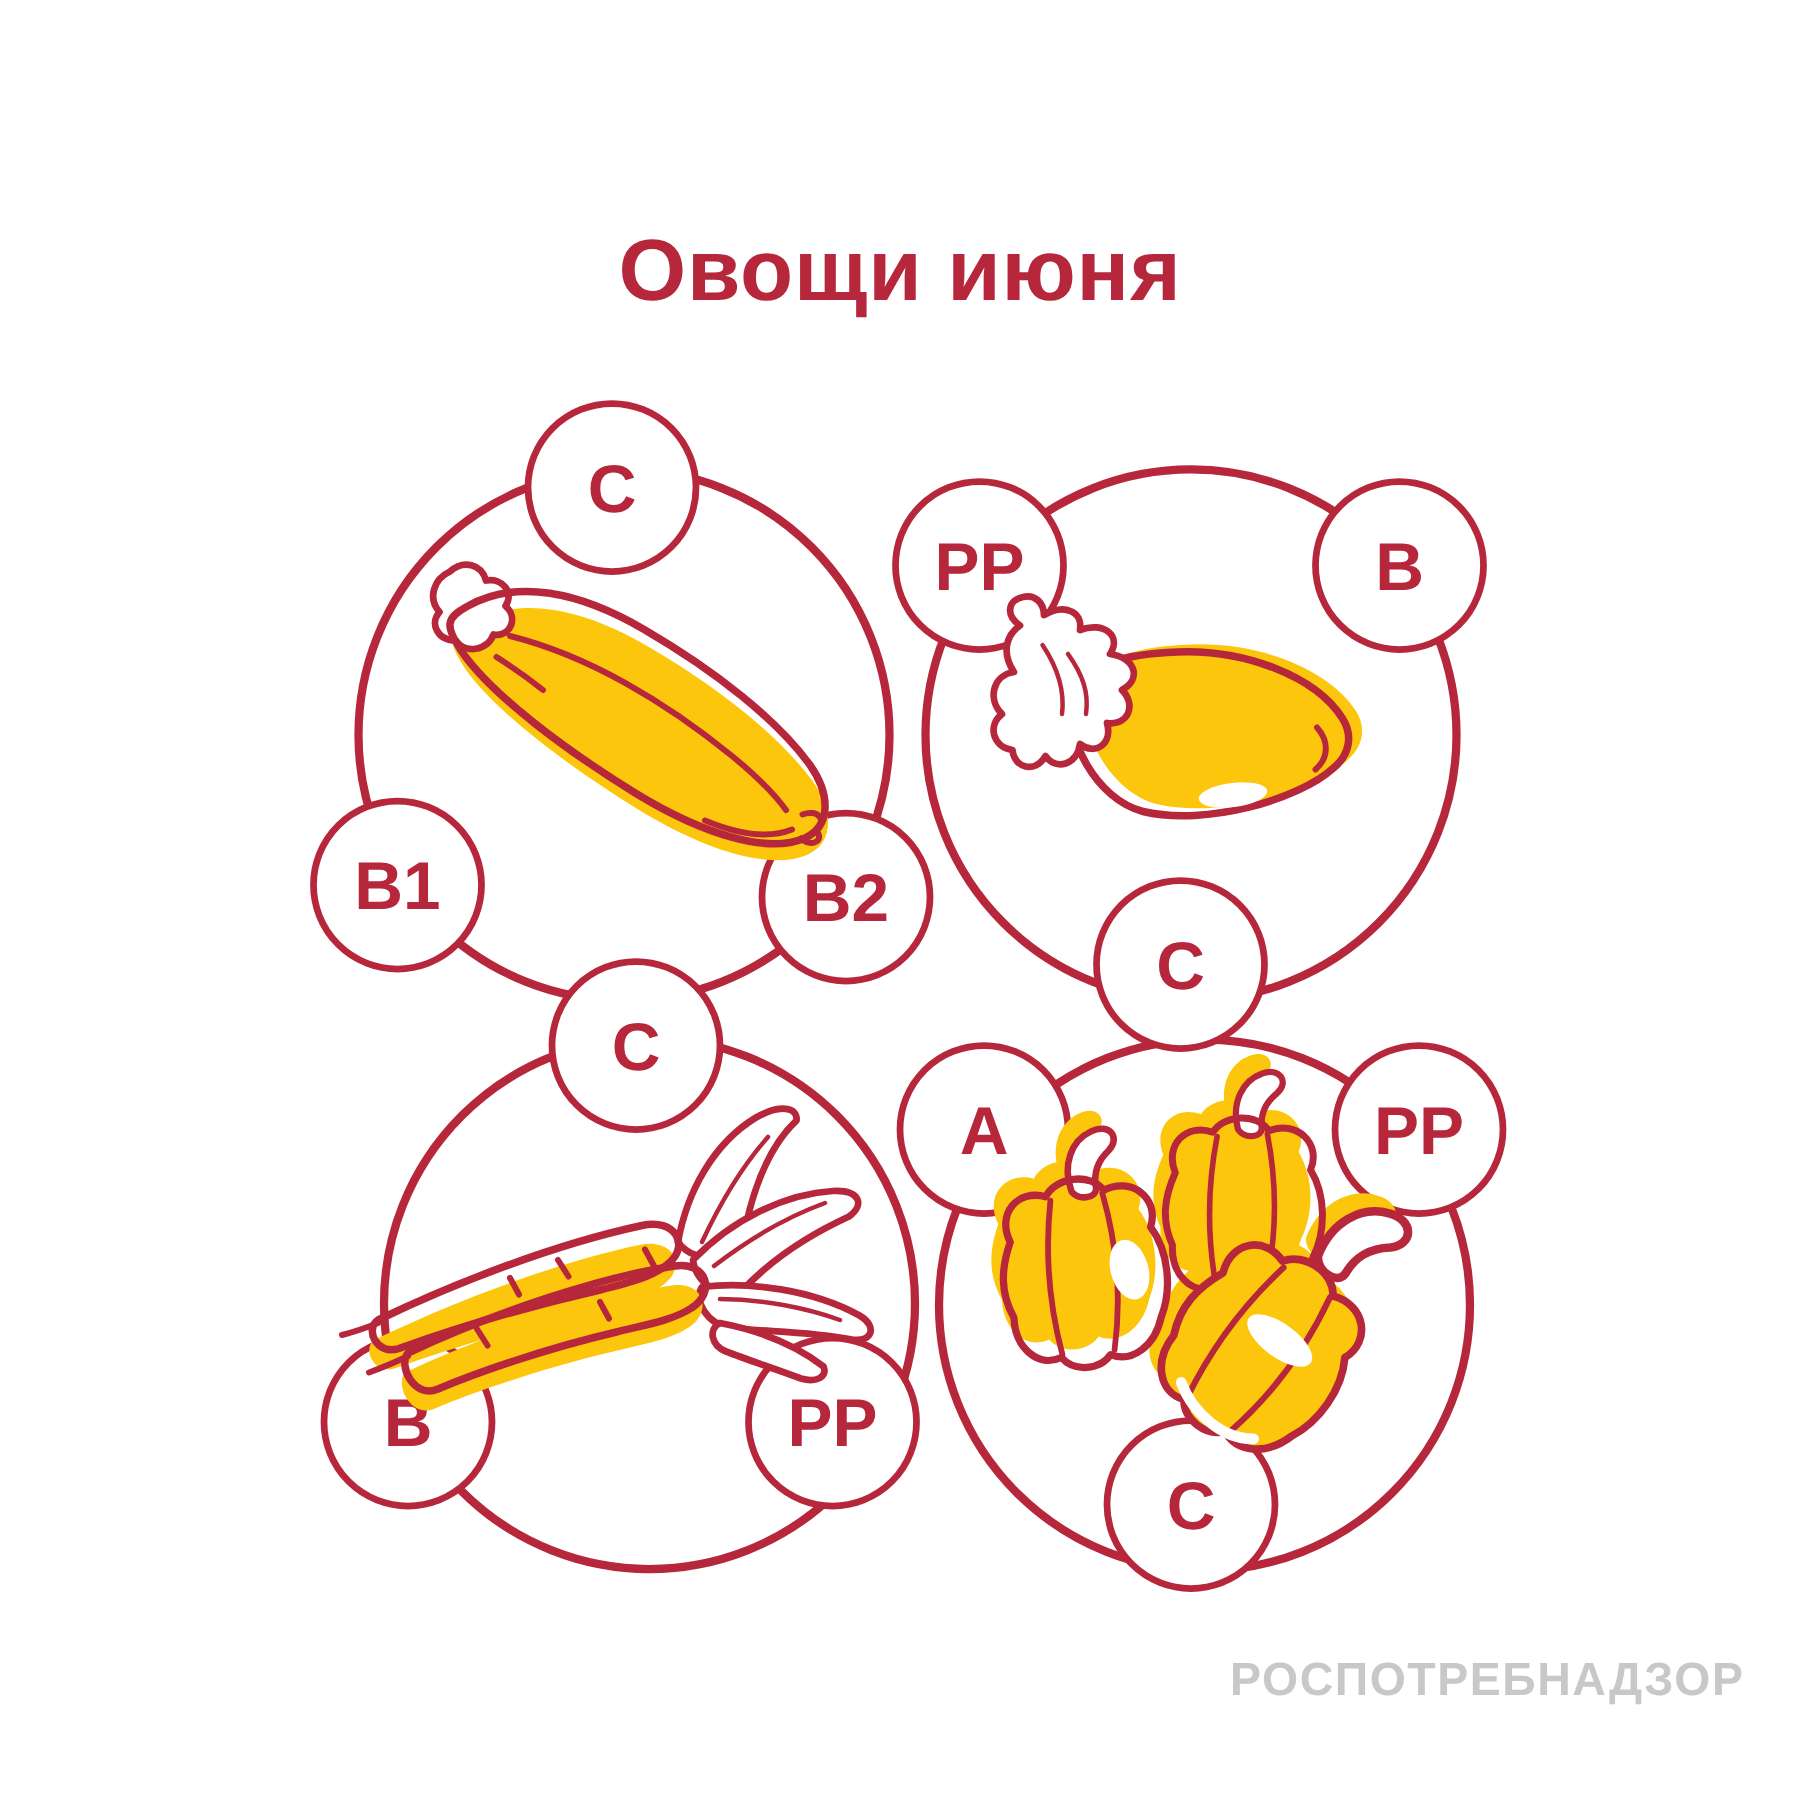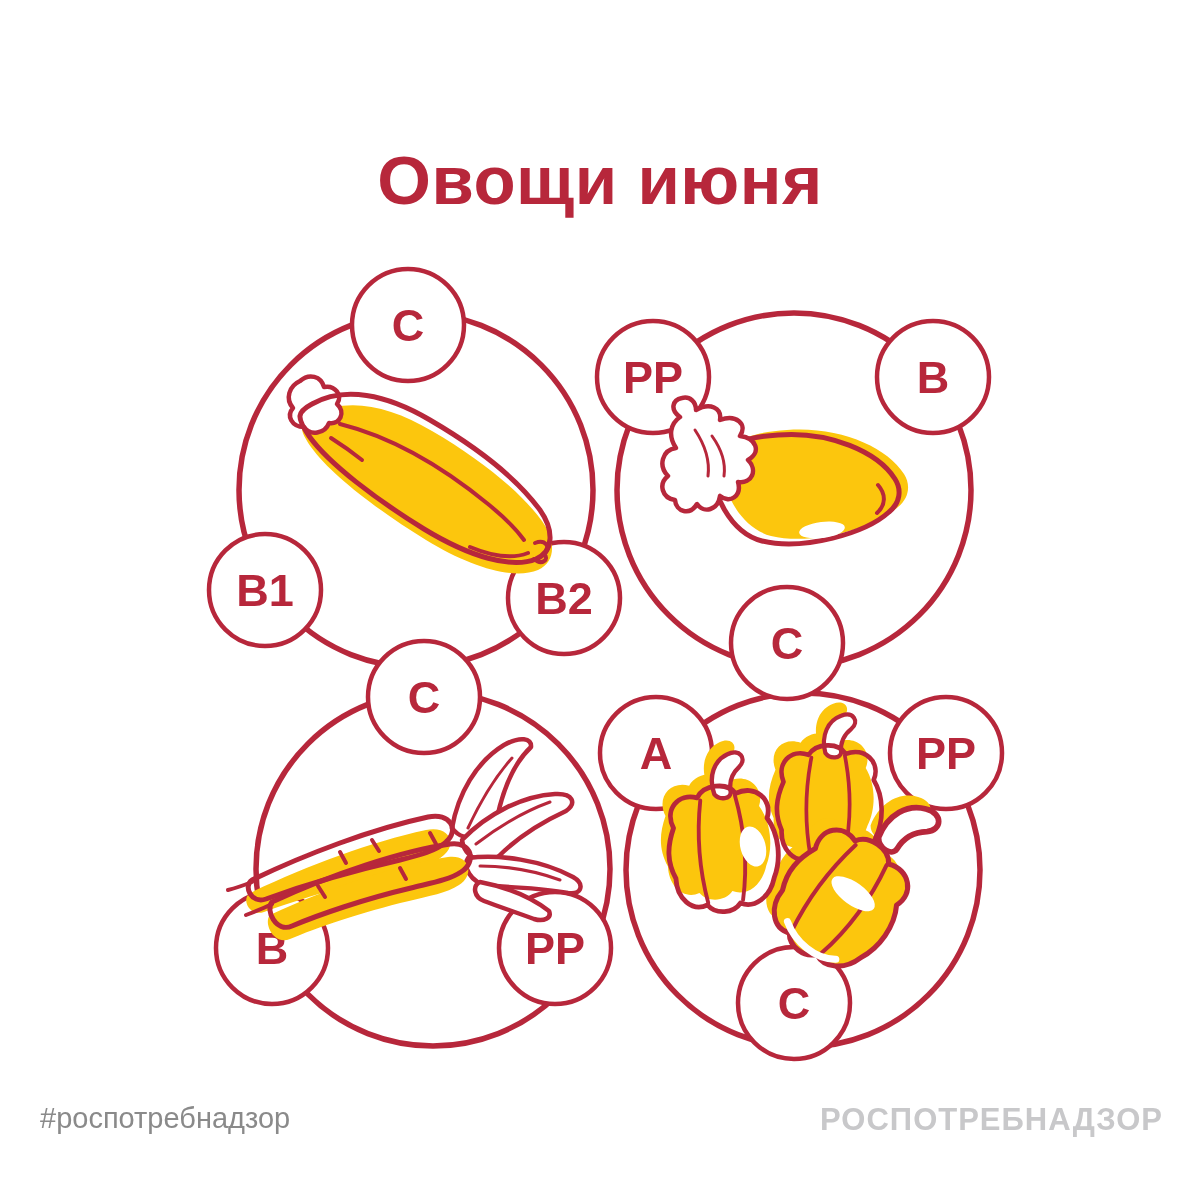--- a/index.html
+++ b/index.html
@@ -9,21 +9,21 @@
     --brand-gray: #C8C8CA;
   }
   * { margin:0; padding:0; box-sizing:border-box; }
   body { background:#fff; font-family:"Liberation Sans", sans-serif; }
   .canvas {
     position:relative; width:1200px; height:1200px;
     background:#fff; overflow:hidden;
   }
   .page-title {
     position:absolute; top:150px; left:0; width:100%;
-    text-align:center; font-size:69px; line-height:62px;
+    text-align:center; font-size:58px; line-height:62px;
     font-weight:700; color:var(--red); letter-spacing:0.5px;
   }
   .art { position:absolute; left:0; top:0; }
   .big-circle { fill:none; stroke:var(--red); stroke-width:5.5; }
   .badge-circle { fill:#ffffff; stroke:var(--red); stroke-width:4.5; }
   .badge-text {
     fill:var(--red); font-size:45px; font-weight:700;
     text-anchor:middle; font-family:"Liberation Sans", sans-serif;
   }
   .fill-yellow { fill:var(--yellow); stroke:none; }
@@ -185,16 +185,15 @@
       <g transform="translate(841,900) rotate(36) scale(1.02)">
         <use href="#bell-stem" class="white-shape" transform="scale(1.25)"></use>
         <use href="#bell-body" class="solid-yellow-body"></use>
         <use href="#bell-grooves" class="outline-thin"></use>
         <path class="white-stroke" d="M -30,48 C -12,60 14,62 30,50"></path>
         <ellipse class="white-dot" cx="6" cy="-12" rx="25" ry="11"></ellipse>
       </g>
     </g>
   </svg>
 
-  <div class="footer-hashtag">#роспотребнадзор</div>
   <div class="footer-brand">РОСПОТРЕБНАДЗОР</div>
 
 </div>
 
 </body></html>

